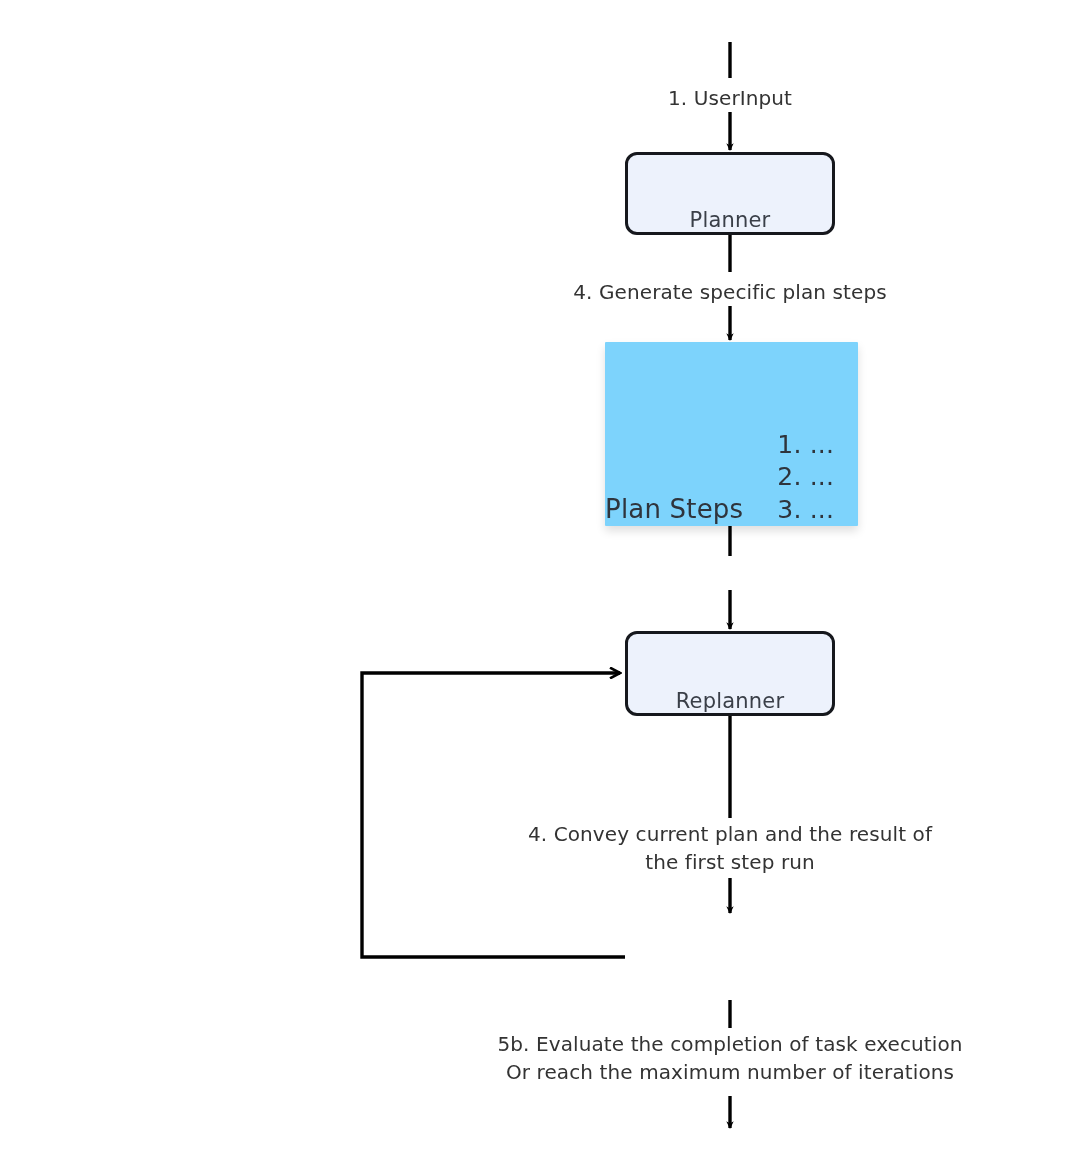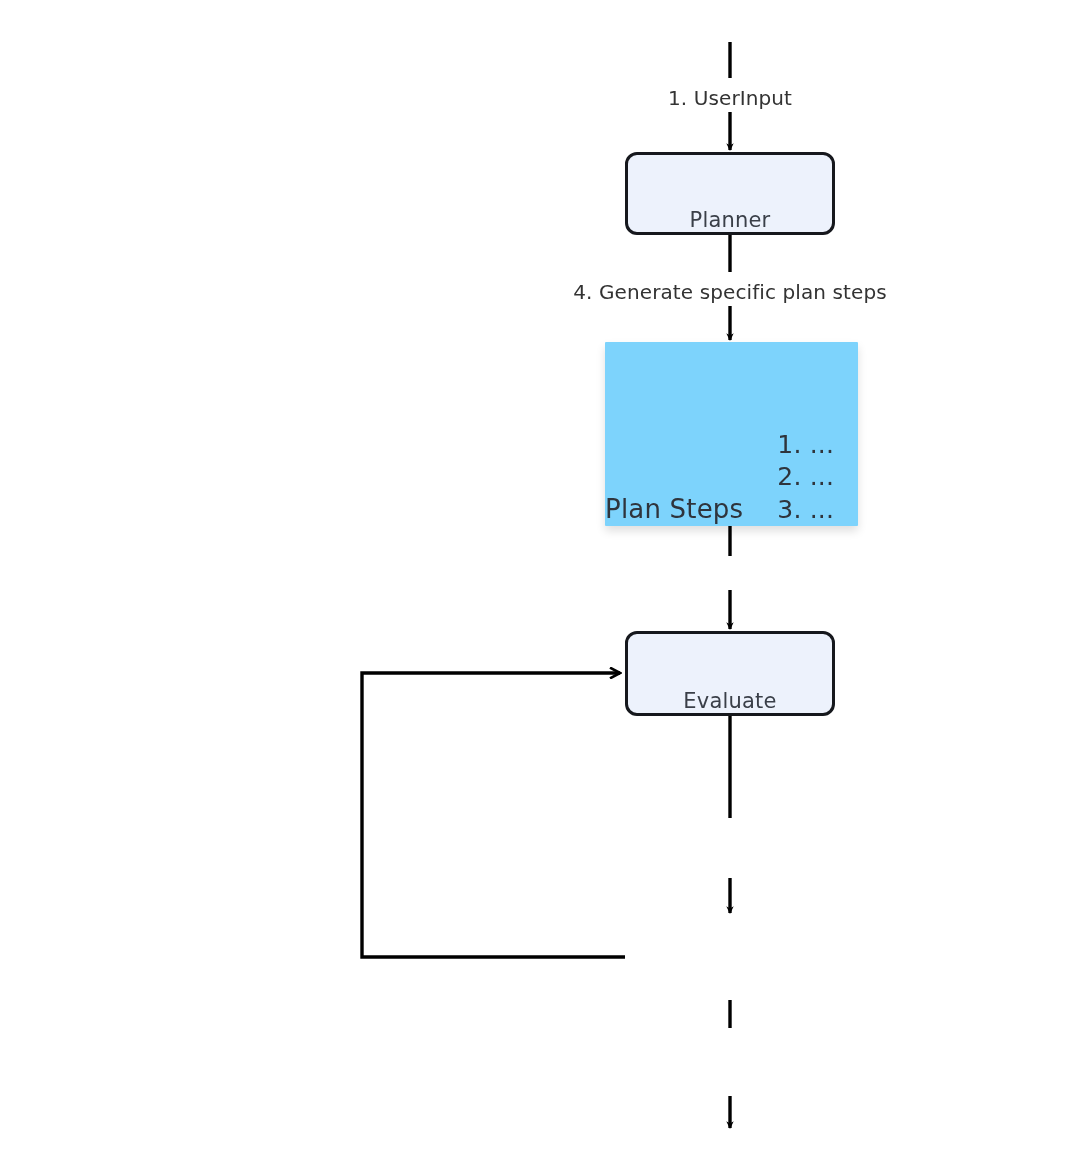--- a/index.html
+++ b/index.html
@@ -123,34 +123,38 @@
     <line x1="730" y1="1000" x2="730" y2="1028" stroke="#000000" stroke-width="3.4"></line>
 
     <line x1="730" y1="1096" x2="730" y2="1128" stroke="#000000" stroke-width="3.4" marker-end="url(#arrow-filled)"></line>
   </svg>
 
   <div class="edge-label" style="left:620px; top:84px; width:220px;">1. UserInput</div>
 
   <div class="edge-label" style="left:540px; top:278px; width:380px;">4. Generate specific plan steps</div>
 
 
+  <div class="edge-label two-line" style="left:490px; top:820px; width:480px;">4. Convey current plan and the result of
+the first step run</div>
 
 
+  <div class="edge-label two-line" style="left:460px; top:1030px; width:540px;">5b. Evaluate the completion of task execution
+Or reach the maximum number of iterations</div>
 
   <div class="node node-proc" style="left:625px; top:152px; width:210px; height:83px;">
     <span>Planner</span>
   </div>
 
   <div class="node node-note" style="left:605px; top:342px; width:253px; height:184px;">
     <div class="note-title">Plan Steps</div>
     <ul class="note-list">
       <li>1. ...</li>
       <li>2. ...</li>
       <li>3. ...</li>
     </ul>
   </div>
 
   <div class="node node-proc" style="left:625px; top:631px; width:210px; height:85px;">
-    <span>Evaluate</span>
+    <span>Replanner</span>
   </div>
 
 
 </div>
 
 </body></html>

